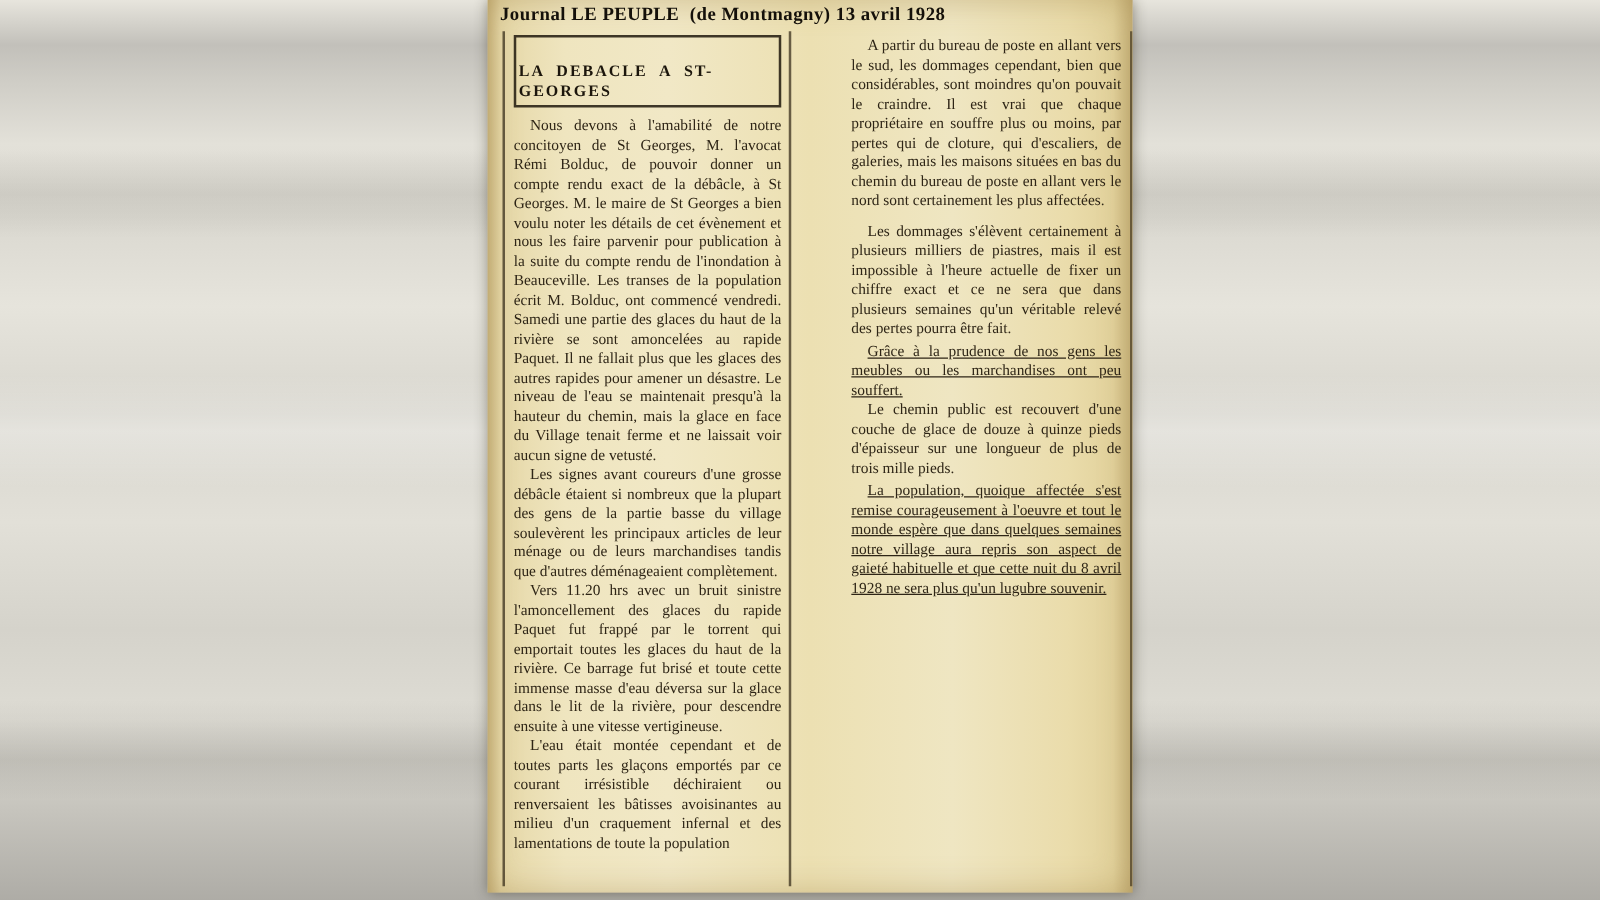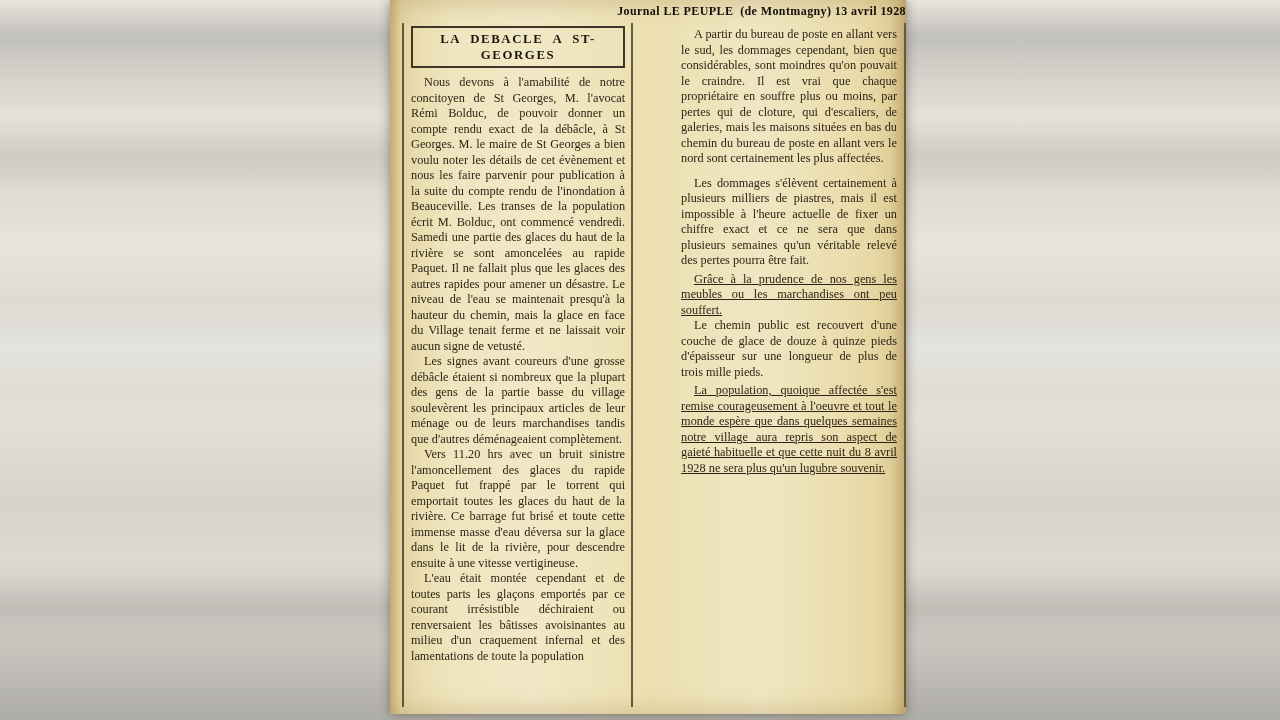--- a/index.html
+++ b/index.html
@@ -20,41 +20,41 @@
   .clipping{
     position:absolute;left:390px;top:0;width:516px;height:714px;
     background:linear-gradient(90deg,
       #cdb983 0%, #e6d8a8 2%, #efe5bf 12%, #f1e8c6 28%,
       #ece0b2 50%, #efe6c2 72%, #eadcab 90%, #e2d29c 97%, #c9b57e 100%);
     box-shadow:0 0 10px rgba(40,35,20,0.45), inset 0 0 26px rgba(150,118,55,0.38);
     overflow:hidden;
   }
   .masthead{
     padding:4px 0 4px 10px;
-    font-weight:bold;font-size:12px;letter-spacing:0.4px;
-    color:#14100a;white-space:pre;text-align:right;
+    font-weight:bold;font-size:15px;letter-spacing:0.4px;
+    color:#14100a;white-space:pre;
   }
   .columns{display:flex;align-items:stretch;height:684px;}
   .col{box-sizing:border-box;color:#2e2516;font-size:12.3px;line-height:15.5px;text-align:justify;}
   .col-left{
     width:246px;margin-left:12px;
     border-left:2px solid rgba(45,35,18,0.70);
     border-right:2px solid rgba(45,35,18,0.70);
     padding:2px 6px 0 7px;
   }
   .col-right{
     width:248px;
     border-right:2px solid rgba(45,35,18,0.60);
     padding:4px 7px 0 8px;
     margin-left:40px;
   }
   .headline-box{
     border:2px solid rgba(30,24,12,0.85);
-    margin:1px 0 7px 0;padding:4px 2px 3px 2px;
-    text-align:center;font-weight:bold;font-size:12.8px;
+    margin:1px 0 7px 0;padding:20px 2px 3px 2px;
+    text-align:left;font-weight:bold;font-size:12.8px;
     letter-spacing:1.6px;word-spacing:5px;color:#1c160c;
   }
   p.body-par{margin:0;text-indent:13px;}
   p.space-before{margin-top:9px;}
   p.space-before-sm{margin-top:3px;text-decoration:underline;}
 </style>
 </head>
 <body>
 
 <div class="backdrop-streak streak-a"></div>

